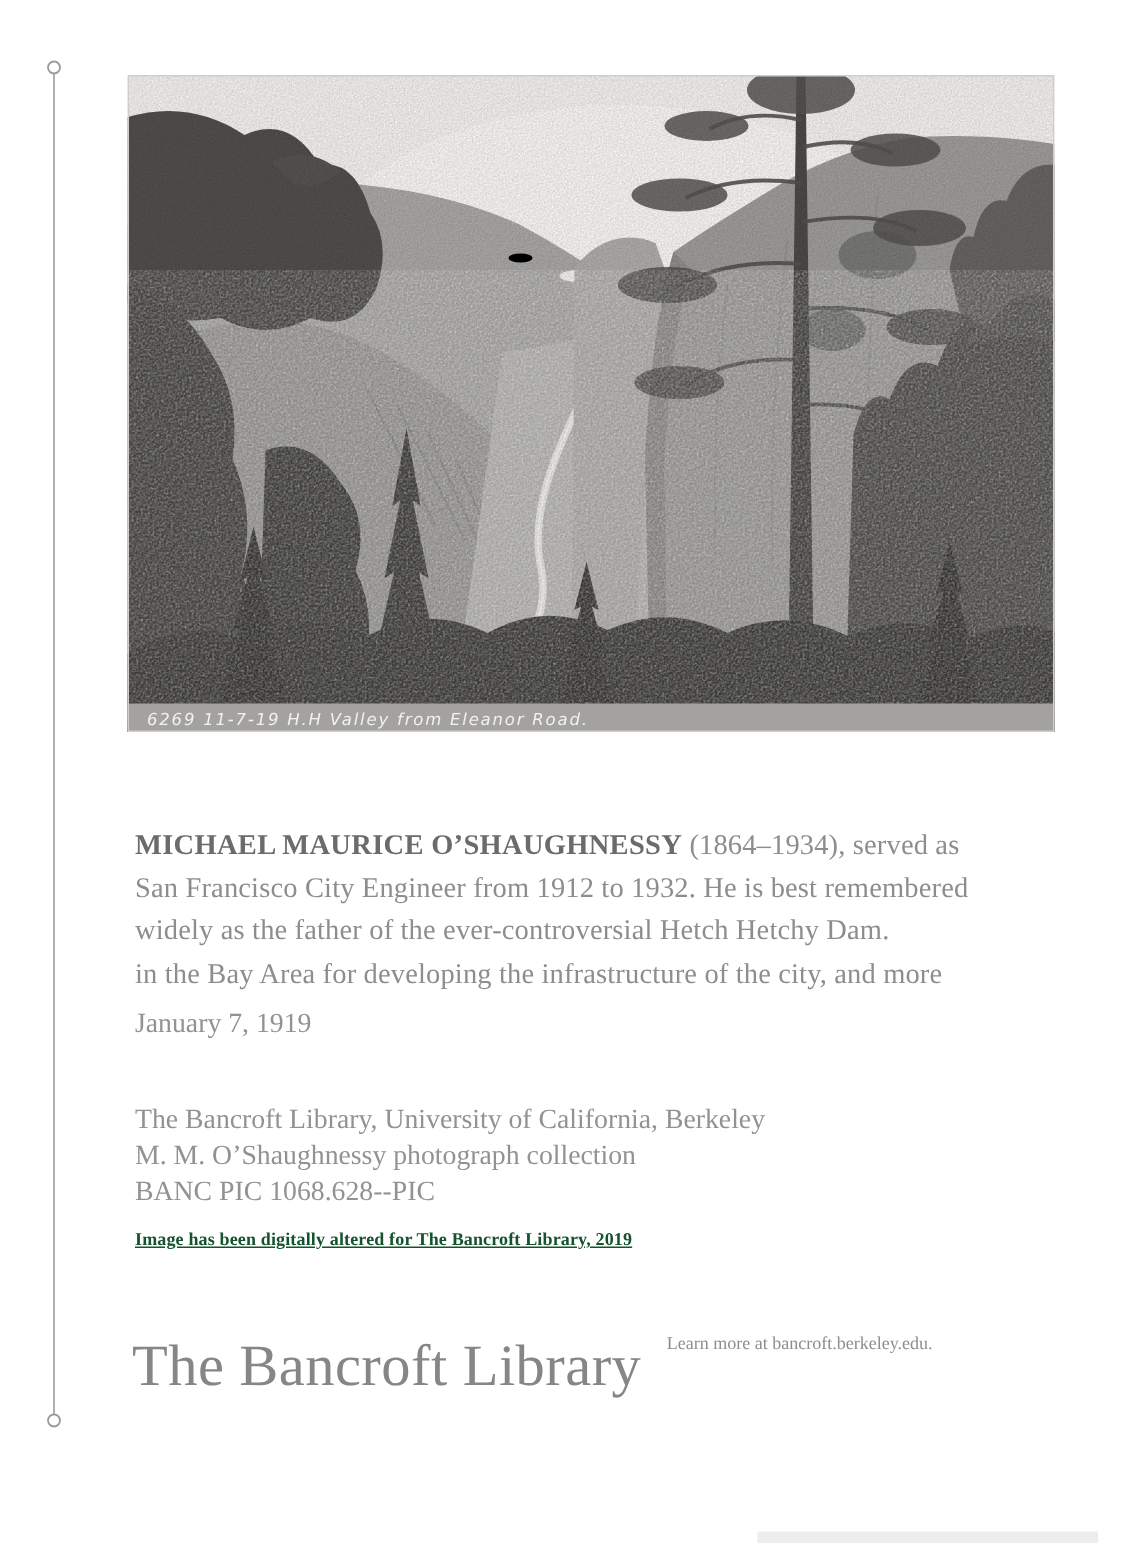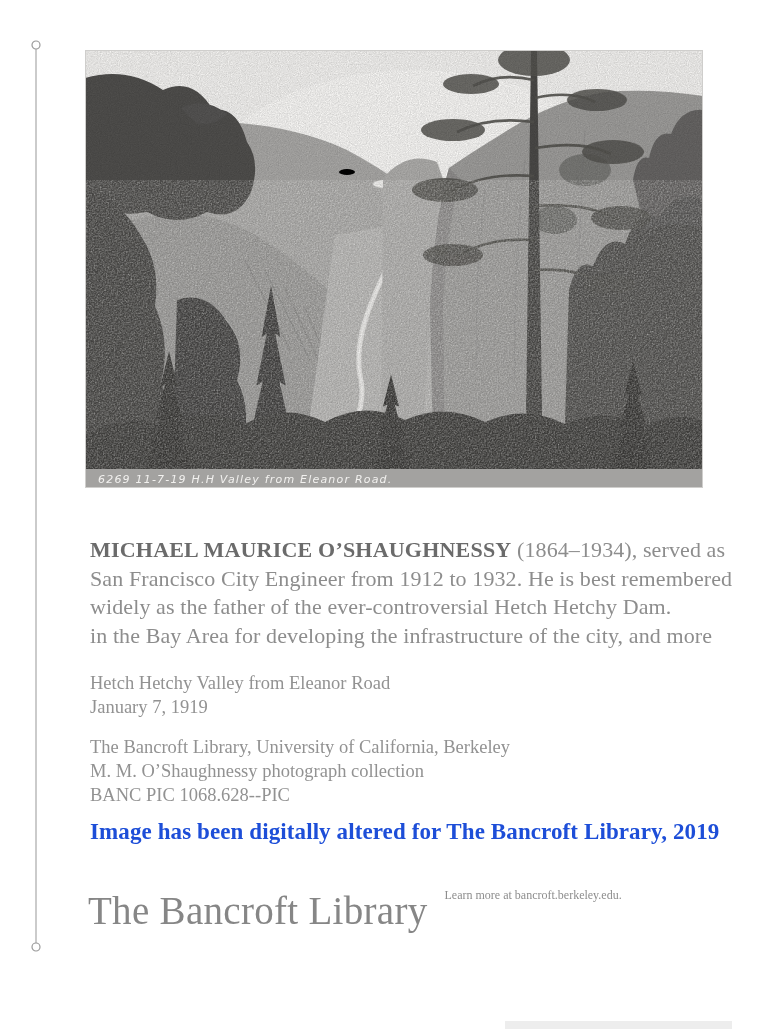--- a/index.html
+++ b/index.html
@@ -6,33 +6,33 @@
   .page{
     position:relative;width:732px;height:1029px;background:#ffffff;
     font-family:"Liberation Serif","DejaVu Serif",serif;overflow:hidden;
   }
   
   .reg-mark{position:absolute;left:28px;top:37px;width:16px;height:920px;}
   
   .photo{position:absolute;left:85px;top:50px;width:618px;height:438px;}
   .photo svg{display:block;}
   
-  .bio{position:absolute;left:90px;top:536px;width:620px;
-       font-size:22px;line-height:28.6px;color:#8d8d8d;letter-spacing:.1px;}
+  .bio{position:absolute;left:90px;top:550px;width:620px;
+       font-size:19px;line-height:28.6px;color:#8d8d8d;letter-spacing:.1px;}
   .bio .line{white-space:nowrap;}
   .bio .name{font-weight:bold;color:#6b6b6b;letter-spacing:.2px;}
   
   .caption-block{position:absolute;left:90px;top:671px;
        font-size:18.5px;line-height:24px;color:#929292;}
   .credit-block{position:absolute;left:90px;top:735px;
        font-size:18.5px;line-height:24px;color:#929292;}
   .caption-block div,.credit-block div{white-space:nowrap;}
   
   .notice{position:absolute;left:90px;top:819px;
-       font-size:23px;font-weight:bold;color:#1d4ed8;white-space:nowrap;letter-spacing:.1px;}
+       font-size:12px;font-weight:bold;color:#14532d;white-space:nowrap;letter-spacing:.1px;text-decoration:underline;}
   
   .footer{position:absolute;left:88px;top:888px;display:flex;align-items:flex-start;}
   .wordmark{font-size:39px;color:#868686;letter-spacing:.3px;white-space:nowrap;}
   .tagline{font-size:12px;color:#8d8d8d;margin-left:17px;white-space:nowrap;}
   
   .corner-bar{position:absolute;left:505px;top:1021px;width:237px;height:8px;background:#ededed;}
 </style>
 </head>
 <body>
 
@@ -143,21 +143,20 @@
   </div>
 
   <div class="bio">
     <div class="line"><span class="name">MICHAEL MAURICE O’SHAUGHNESSY</span><span> (1864–1934), served as</span></div>
     <div class="line">San Francisco City Engineer from 1912 to 1932. He is best remembered</div>
     <div class="line">widely as the father of the ever-controversial Hetch Hetchy Dam.</div>
     <div class="line">in the Bay Area for developing the infrastructure of the city, and more</div>
   </div>
 
   <div class="caption-block">
-    <div>Hetch Hetchy Valley from Eleanor Road</div>
     <div>January 7, 1919</div>
   </div>
 
   <div class="credit-block">
     <div>The Bancroft Library, University of California, Berkeley</div>
     <div>M. M. O’Shaughnessy photograph collection</div>
     <div>BANC PIC 1068.628--PIC</div>
   </div>
 
   <div class="notice">Image has been digitally altered for The Bancroft Library, 2019</div>

